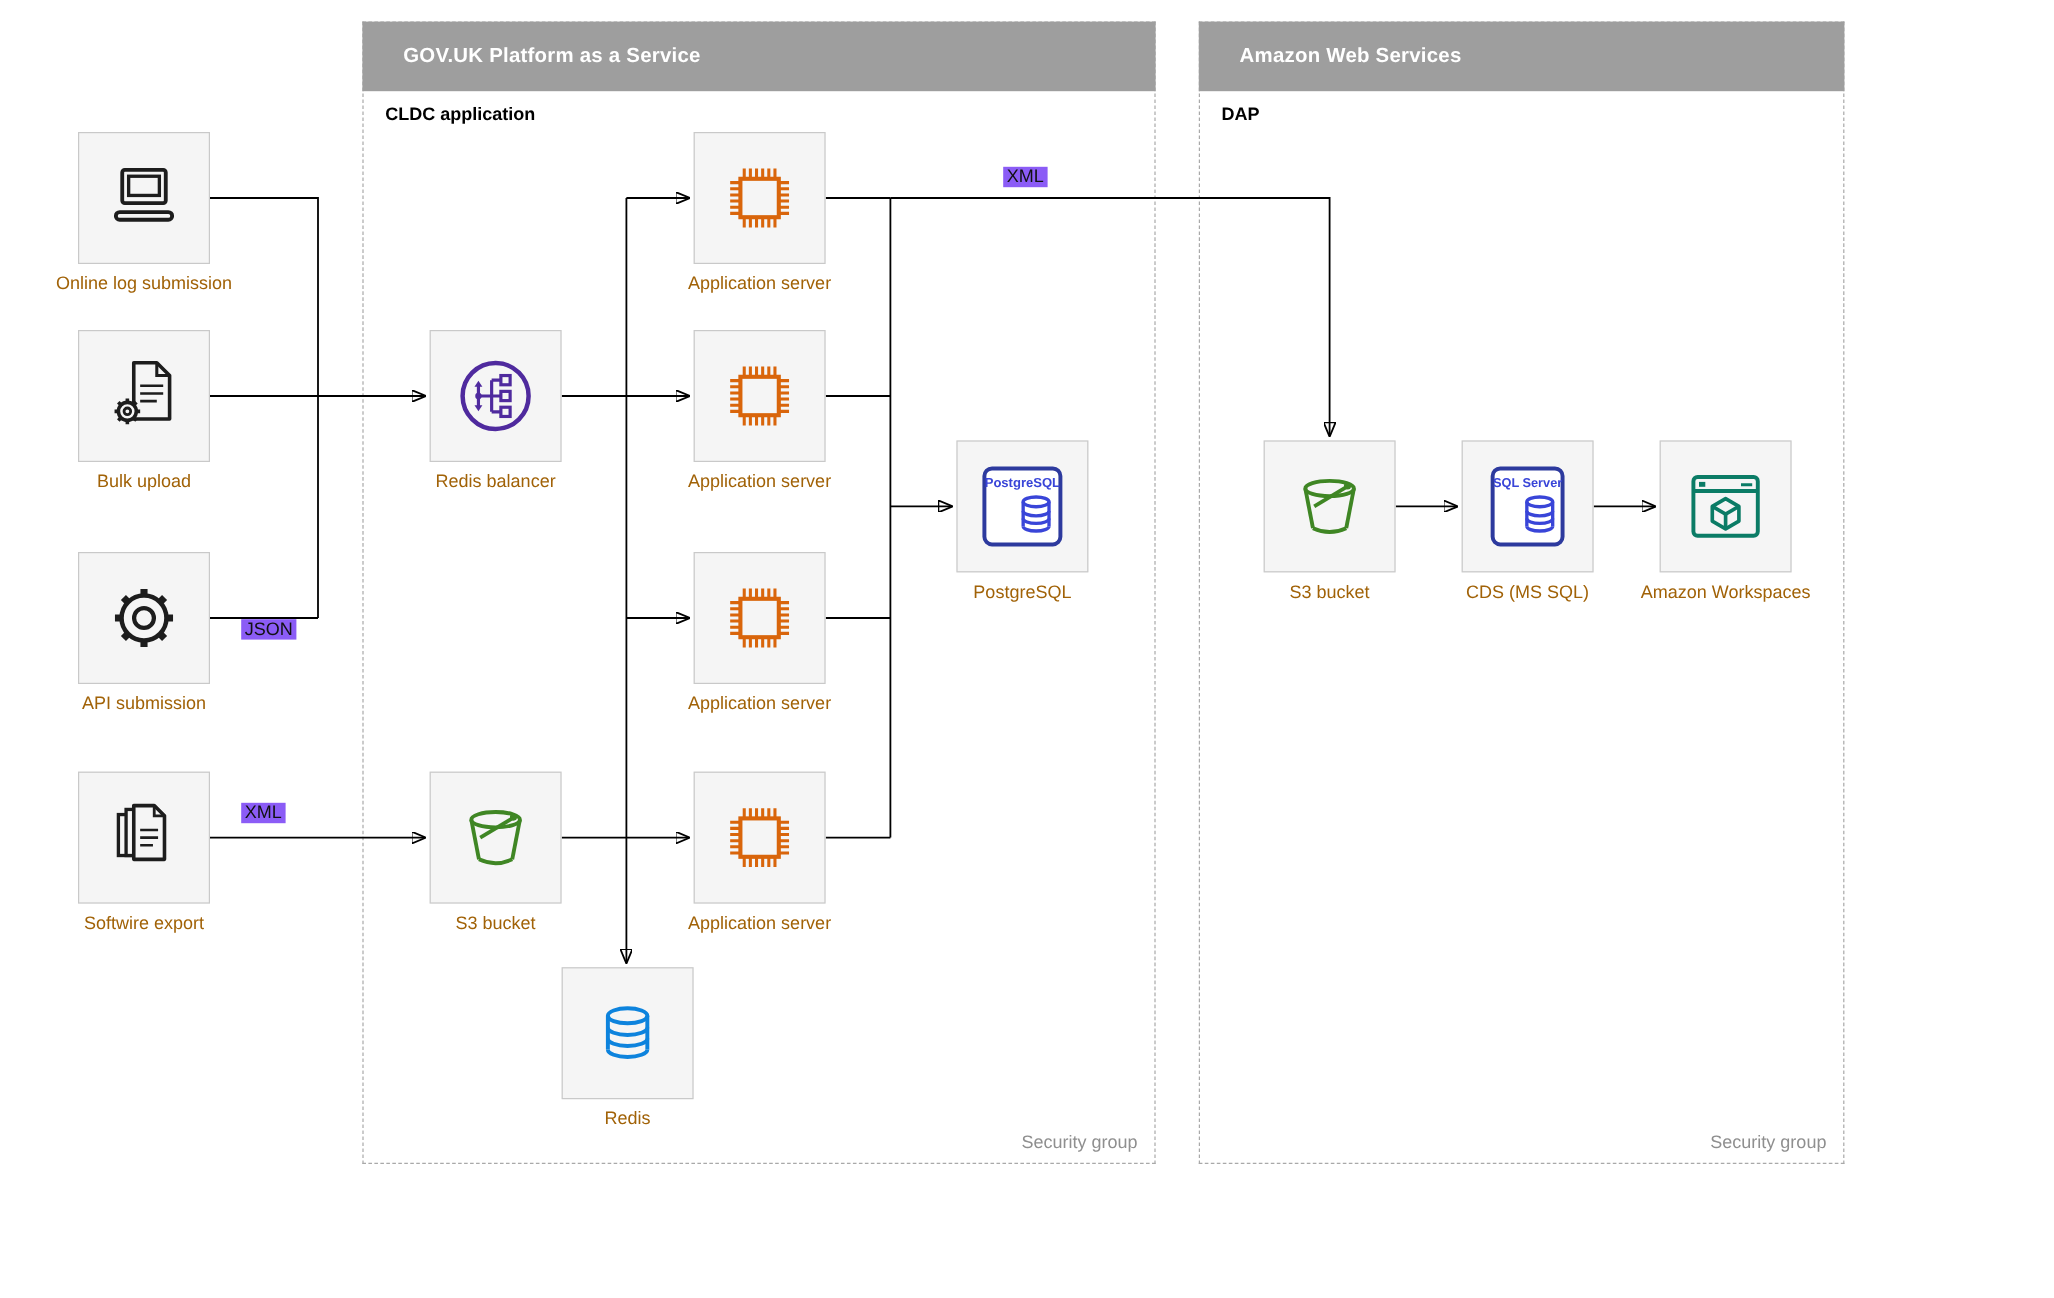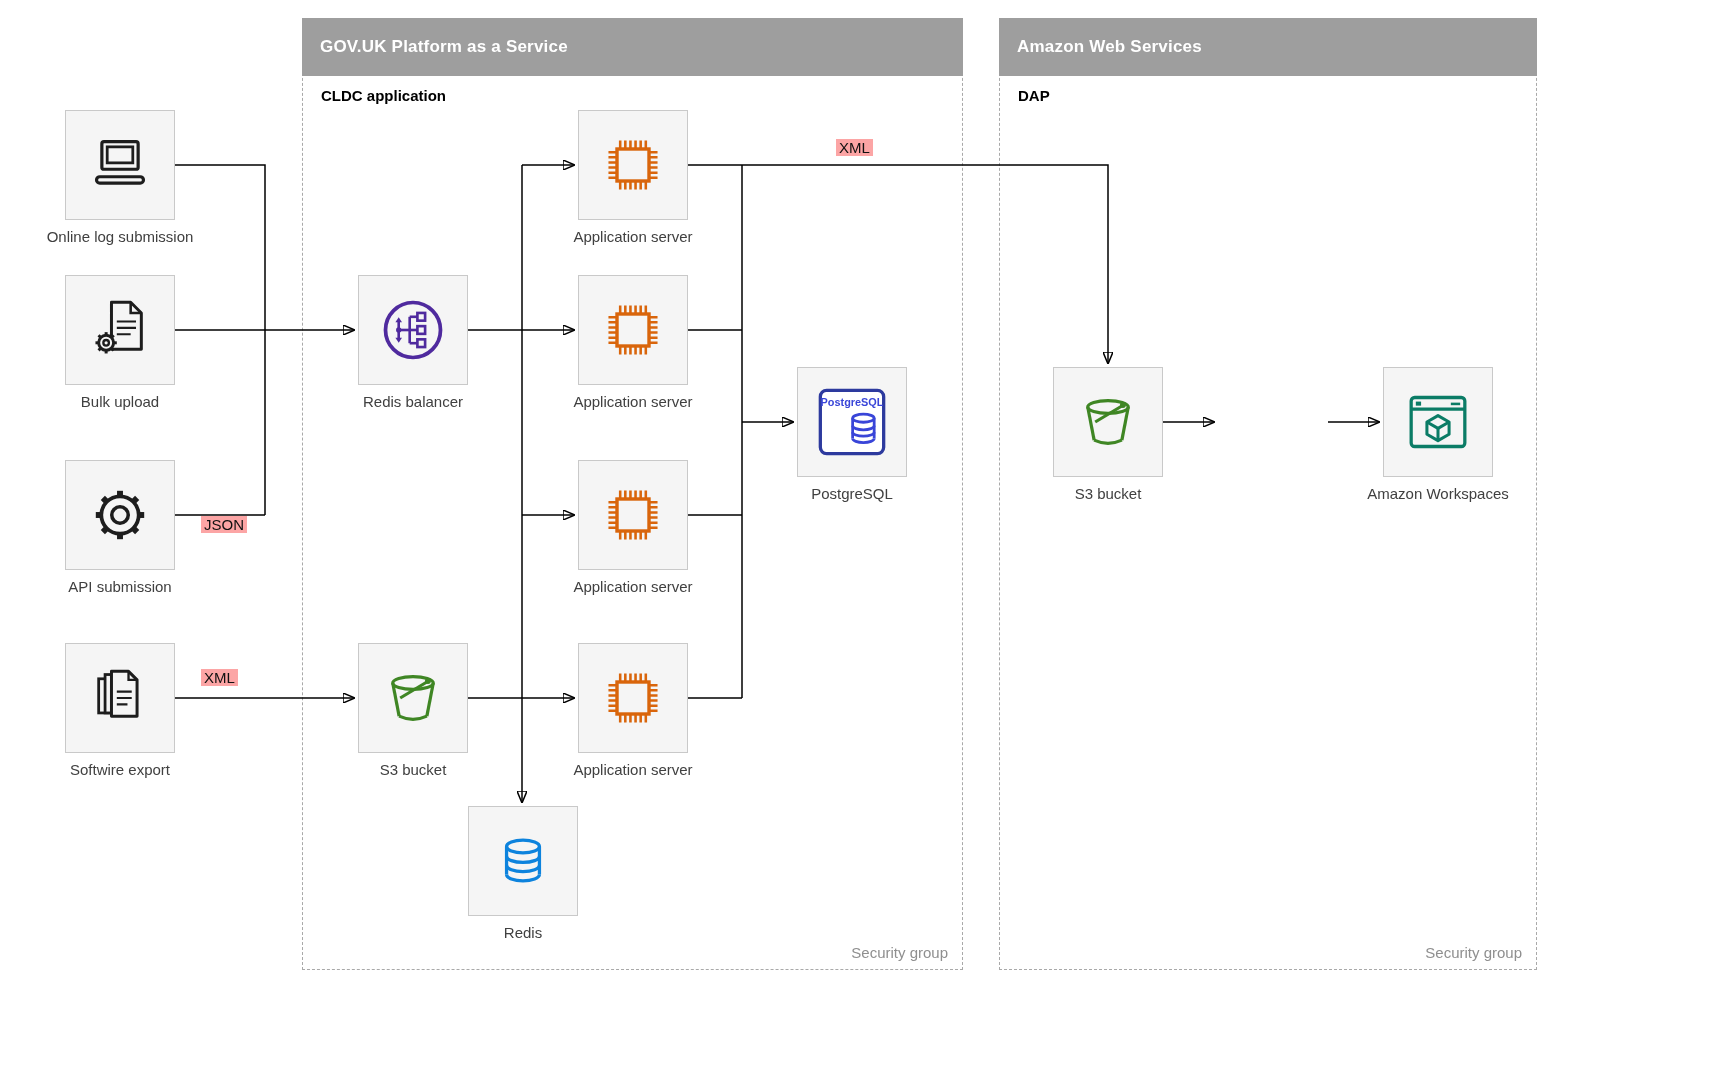--- a/index.html
+++ b/index.html
@@ -1,34 +1,34 @@
 <!DOCTYPE html>
 <html><head>
 <meta charset="utf-8">
 <style>
   html,body{margin:0;padding:0;background:#ffffff;}
   body{font-family:"Liberation Sans","DejaVu Sans",sans-serif;color:#1a1a1a;}
   .canvas{position:relative;width:1712px;height:1082px;background:#ffffff;overflow:hidden;}
 
   .container-box{position:absolute;border:1px dashed #a9a9a9;background:transparent;box-sizing:border-box;}
   .container-header{position:absolute;left:-1px;top:-1px;right:-1px;height:58px;background:#9e9e9e;color:#ffffff;
-    display:flex;align-items:center;padding-left:18px;font-size:17px;font-weight:bold;letter-spacing:.2px;}
+    display:flex;align-items:center;padding-left:34px;font-size:17px;font-weight:bold;letter-spacing:.2px;}
   .container-sublabel{position:absolute;left:18px;top:68px;font-size:15px;font-weight:bold;color:#000000;}
   .container-footer{position:absolute;right:14px;bottom:8px;font-size:15px;color:#8f8f8f;}
 
   .edges-svg{position:absolute;left:0;top:0;z-index:1;}
   .edges-svg path{fill:none;stroke:#000000;stroke-width:1.5px;}
 
   .node{position:absolute;z-index:2;}
   .node-box{width:110px;height:110px;background:#f5f5f5;border:1px solid #c9c9c9;box-sizing:border-box;
     display:flex;align-items:center;justify-content:center;}
   .node-label{position:absolute;top:118px;left:50%;transform:translateX(-50%);white-space:nowrap;
-    font-size:15px;color:#404040;text-align:center;}
-
-  .edge-label{position:absolute;z-index:3;font-size:15px;color:#111111;background:#fca5a5;padding:0 3px;}
+    font-size:15px;color:#a16207;text-align:center;}
+
+  .edge-label{position:absolute;z-index:3;font-size:15px;color:#111111;background:#8b5cf6;padding:0 3px;}
 
   svg.icon{display:block;}
   .st{fill:none;stroke-linecap:butt;}
 </style>
 </head>
 <body>
 
 <div class="canvas">
 
   <div class="container-box" style="left:302px;top:18px;width:661px;height:952px;">
@@ -286,20 +286,37 @@
           <path d="M49,16 L43,47"></path>
           <path d="M17,47 Q30,53 43,47"></path>
           <path d="M18,30 L43,15"></path>
         </g>
         <circle cx="44" cy="14" r="2.8" fill="#3f8624"></circle>
       </svg>
     </div>
     <div class="node-label">S3 bucket</div>
   </div>
 
+  <div class="node" style="left:1218px;top:367px;">
+    <div class="node-box">
+      <svg class="icon" width="76" height="76" viewBox="0 0 60 60">
+        <rect x="7" y="5" width="46" height="50" rx="5" fill="#ffffff" stroke="#2d3a9e" stroke-width="2.6"></rect>
+        <text x="30" y="17" text-anchor="middle" font-size="8.4" font-weight="bold" fill="#3945d8">SQL Server</text>
+        <g stroke="#3945d8" stroke-width="2.2" fill="none">
+          <ellipse cx="38" cy="27" rx="8.5" ry="3.2"></ellipse>
+          <path d="M29.5,27 V43"></path>
+          <path d="M46.5,27 V43"></path>
+          <path d="M29.5,33 A8.5,3.2 0 0 0 46.5,33"></path>
+          <path d="M29.5,38 A8.5,3.2 0 0 0 46.5,38"></path>
+          <path d="M29.5,43 A8.5,3.2 0 0 0 46.5,43"></path>
+        </g>
+      </svg>
+    </div>
+    <div class="node-label">CDS (MS SQL)</div>
+  </div>
 
   <div class="node" style="left:1383px;top:367px;">
     <div class="node-box">
       <svg class="icon" width="70" height="70" viewBox="0 0 60 60">
         <g stroke="#0b7c66" stroke-width="2.8" fill="none">
           <rect x="7" y="9" width="46" height="42" rx="3"></rect>
           <line x1="7" y1="19" x2="53" y2="19"></line>
         </g>
         <rect x="11" y="12.5" width="4.5" height="3.5" fill="#0b7c66"></rect>
         <line x1="41" y1="14.5" x2="49" y2="14.5" stroke="#0b7c66" stroke-width="2.2"></line>

